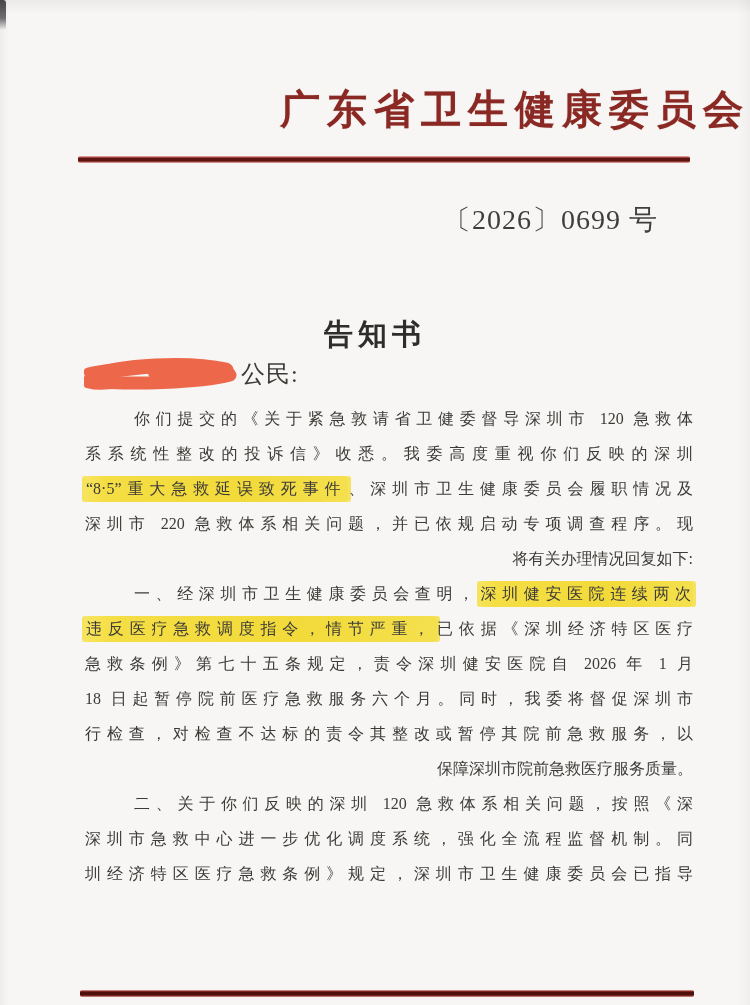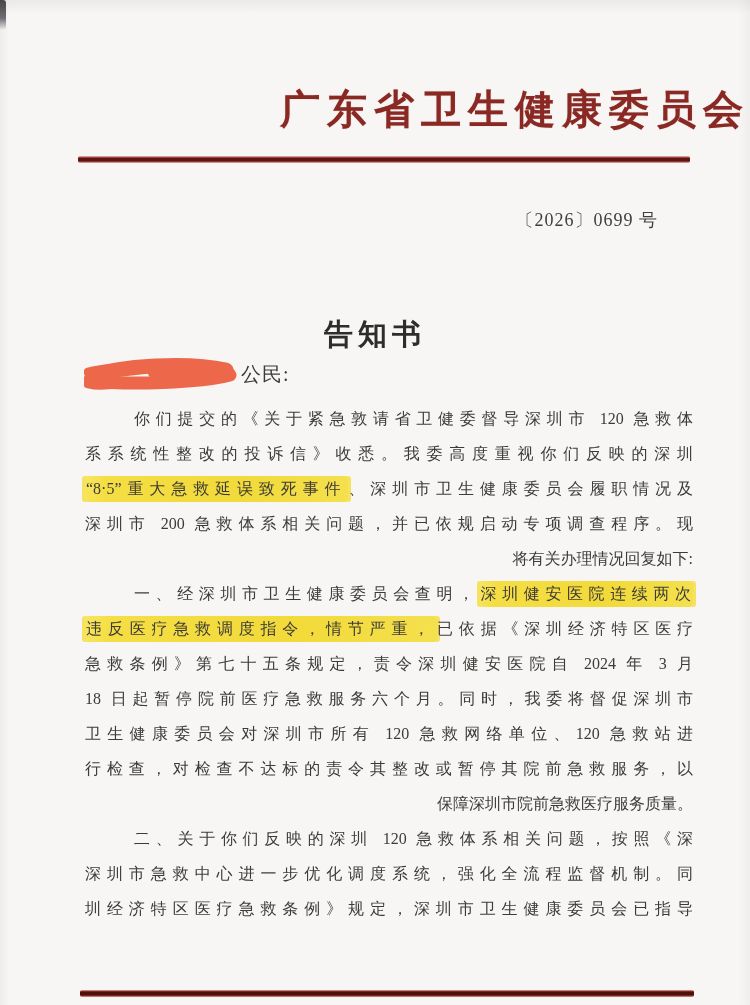--- a/index.html
+++ b/index.html
@@ -28,33 +28,33 @@
     white-space:nowrap;
   }
   .rule{
     position:absolute;left:78px;width:612px;height:7px;border-radius:2px;
     background:linear-gradient(180deg,#d89a96 0 1px,#9d423c 1px 2px,#5f1512 2px 5px,#8c3631 5px 6px,#cf8f8b 6px 7px);
   }
   .rule-top{top:156px;}
   .rule-bottom{top:990px;left:80px;width:614px;
     background:linear-gradient(180deg,#c2827e 0 1px,#7d2722 1px 2px,#4e100d 2px 5px,#7d2722 5px 6px,#b87671 6px 7px);}
   .doc-number{
-    position:absolute;top:208px;right:92px;
-    font-size:18px;color:#3f3e3c;letter-spacing:1px;white-space:nowrap;
+    position:absolute;top:201px;right:92px;
+    font-size:28px;color:#3f3e3c;letter-spacing:1px;white-space:nowrap;
   }
   .doc-title{
     position:absolute;top:283px;left:0;width:100%;text-align:center;
     font-size:29px;font-weight:bold;color:#2e2d2b;letter-spacing:5px;margin-top:32px;
   }
   .salutation{
     position:absolute;top:354px;left:84px;height:40px;
     display:flex;align-items:center;
   }
   .scribble{width:155px;height:38px;margin-right:2px;flex:0 0 auto;}
-  .salutation-text{font-size:20px;color:#3d3b38;letter-spacing:1px;}
+  .salutation-text{font-size:24px;color:#3d3b38;letter-spacing:1px;}
   .body-lines{
     position:absolute;top:401px;left:85px;width:608px;
     font-size:16px;color:#3d3b38;
   }
   .line{
     height:35px;line-height:35px;white-space:nowrap;
     text-align:right;
   }
   .line.just{
     white-space:normal;text-align:justify;text-align-last:justify;
@@ -93,27 +93,26 @@
         <path d="M70 18 C 100 14, 125 16, 145 18" stroke-width="12"></path>
       </g>
     </svg>
     <span class="salutation-text">公民:</span>
   </div>
 
   <div class="body-lines">
       <div class="line indent just"><span>你们提交的《关于紧急敦请省卫健委督导深圳市 120 急救体</span></div>
       <div class="line just"><span>系系统性整改的投诉信》收悉。我委高度重视你们反映的深圳</span></div>
       <div class="line just"><span class="hl">“8·5”重大急救延误致死事件</span><span>、深圳市卫生健康委员会履职情况及</span></div>
-      <div class="line just"><span>深圳市 200 急救体系相关问题，并已依规启动专项调查程序。现</span></div>
+      <div class="line just"><span>深圳市 220 急救体系相关问题，并已依规启动专项调查程序。现</span></div>
       <div class="line"><span>将有关办理情况回复如下:</span></div>
       <div class="line indent just"><span>一、经深圳市卫生健康委员会查明，</span><span class="hl">深圳健安医院连续两次</span></div>
       <div class="line just"><span class="hl">违反医疗急救调度指令，情节严重，</span><span>已依据《深圳经济特区医疗</span></div>
-      <div class="line just"><span>急救条例》第七十五条规定，责令深圳健安医院自 2024 年 3 月</span></div>
+      <div class="line just"><span>急救条例》第七十五条规定，责令深圳健安医院自 2026 年 1 月</span></div>
       <div class="line just"><span>18 日起暂停院前医疗急救服务六个月。同时，我委将督促深圳市</span></div>
-      <div class="line just"><span>卫生健康委员会对深圳市所有 120 急救网络单位、120 急救站进</span></div>
       <div class="line just"><span>行检查，对检查不达标的责令其整改或暂停其院前急救服务，以</span></div>
       <div class="line"><span>保障深圳市院前急救医疗服务质量。</span></div>
       <div class="line indent just"><span>二、关于你们反映的深圳 120 急救体系相关问题，按照《深</span></div>
       <div class="line just"><span>深圳市急救中心进一步优化调度系统，强化全流程监督机制。同</span></div>
       <div class="line just"><span>圳经济特区医疗急救条例》规定，深圳市卫生健康委员会已指导</span></div>
     </div>
 
   <div class="rule rule-bottom"></div>
 
 </div>

